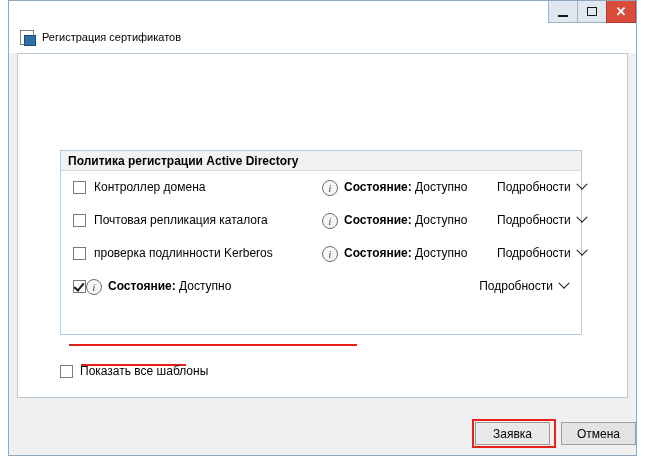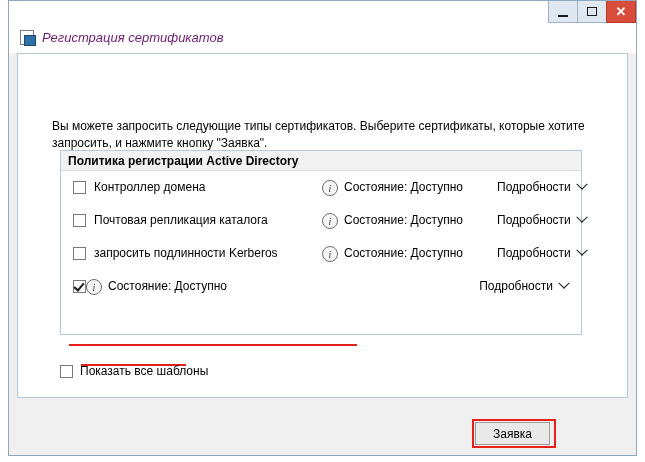--- a/index.html
+++ b/index.html
@@ -97,23 +97,22 @@
     border: 1px solid #7f7f7f;
   }
   .title-icon .badge {
     position: absolute;
     left: 5px; top: 6px;
     width: 10px; height: 9px;
     background: #2f6fa8;
     border: 1px solid #1d4a72;
   }
   .title-text {
-    font-size: 13px;
-    color: #701a75;
-    font-style: italic;
+    font-size: 11px;
+    color: #000000;
   }
 
   
   .client {
     position: absolute;
     left: 8px;
     top: 52px;
     width: 611px;
     height: 345px;
     background: #ffffff;
@@ -218,21 +217,21 @@
     align-items: center;
     justify-content: center;
     flex: 0 0 auto;
     margin-top: 0px;
   }
   .status-text {
     margin-left: 6px;
     font-size: 12px;
     line-height: 15px;
   }
-  .status-label { font-weight: normal; }
+  .status-label { font-weight: bold; }
   .details-link {
     flex: 0 0 auto;
     margin-left: auto;
     margin-right: 13px;
     font-size: 12px;
     display: flex;
     align-items: center;
     gap: 7px;
   }
   .chevron {
@@ -325,21 +324,20 @@
       <span class="title-icon">
         <span class="sheet"></span>
           <span class="badge"></span>
       </span>
       <span class="title-text">Регистрация сертификатов</span>
     </div>
   </div>
 
   <div class="client">
 
-    <div class="intro">Вы можете запросить следующие типы сертификатов. Выберите сертификаты, которые хотите запросить, и нажмите кнопку "Заявка".</div>
 
     <div class="listbox">
       <div class="group-header">Политика регистрации Active Directory</div>
 
       <div class="cert-row">
         <div class="cert-check"></div>
         <div class="cert-name">Контроллер домена</div>
         <div class="status-wrap">
           <span class="info-icon">i</span>
           <span class="status-text"><span class="status-label">Состояние:</span> <span>Доступно</span></span>
@@ -358,21 +356,21 @@
           <span class="status-text"><span class="status-label">Состояние:</span> <span>Доступно</span></span>
         </div>
         <div class="details-link">
           <span>Подробности</span>
           <span class="chevron"></span>
         </div>
       </div>
 
       <div class="cert-row">
         <div class="cert-check"></div>
-        <div class="cert-name">запросить подлинности Kerberos</div>
+        <div class="cert-name">проверка подлинности Kerberos</div>
         <div class="status-wrap">
           <span class="info-icon">i</span>
           <span class="status-text"><span class="status-label">Состояние:</span> <span>Доступно</span></span>
         </div>
         <div class="details-link">
           <span>Подробности</span>
           <span class="chevron"></span>
         </div>
       </div>
 
@@ -393,16 +391,17 @@
     </div>
 
     <div class="showall">
       <span class="box"></span>
       <span class="lbl">Показать все шаблоны</span>
     </div>
   </div>
 
   <div class="footer">
     <div class="btn primary" id="request-button">Заявка</div>
+    <div class="btn" id="cancel-button">Отмена</div>
     <div class="annot-box" style="left:463px; top:21px; width:84px; height:29px;"></div>
   </div>
 
 </div>
 
 </body></html>

